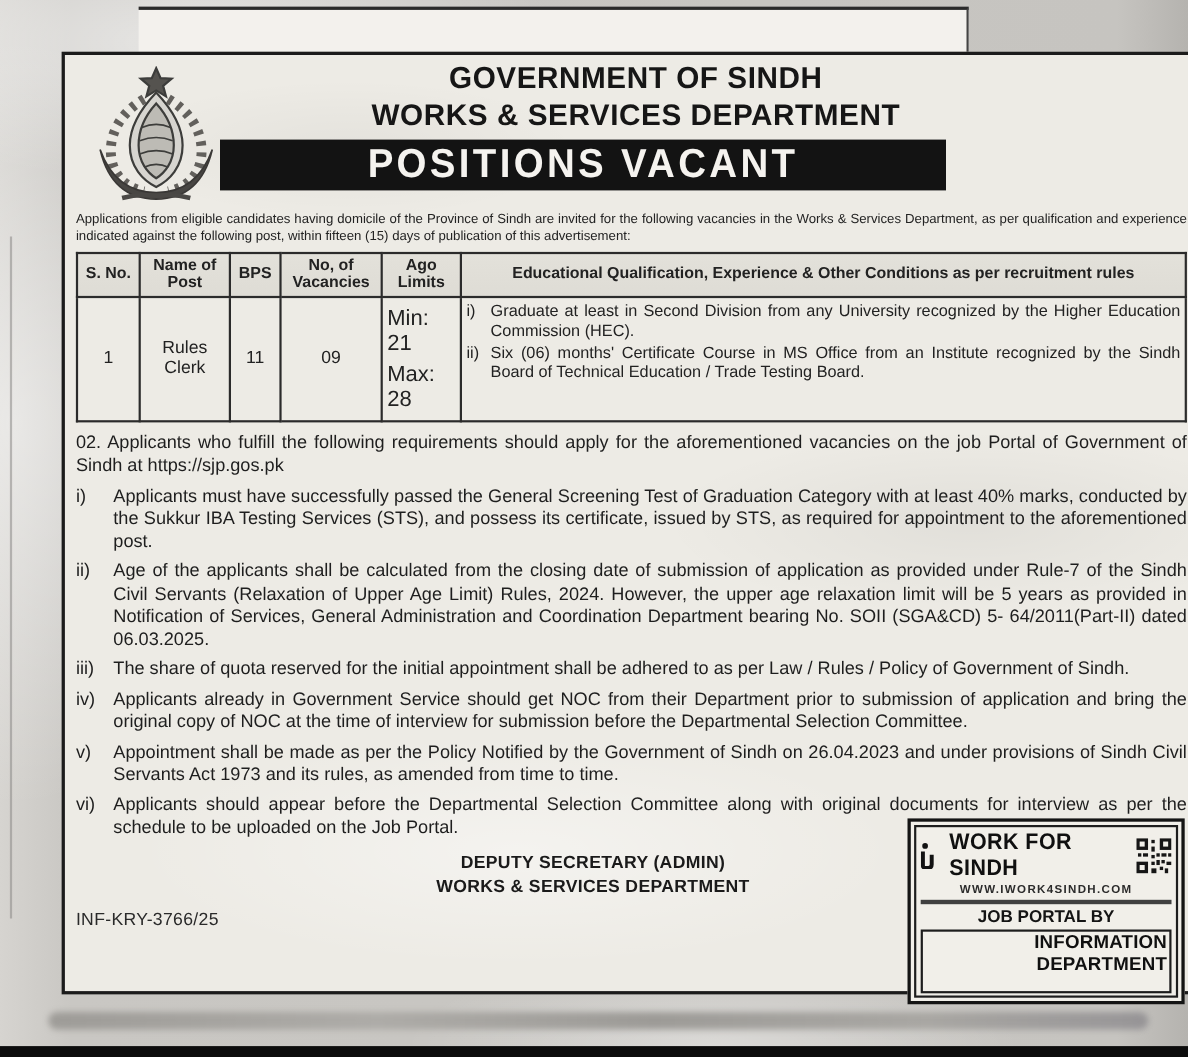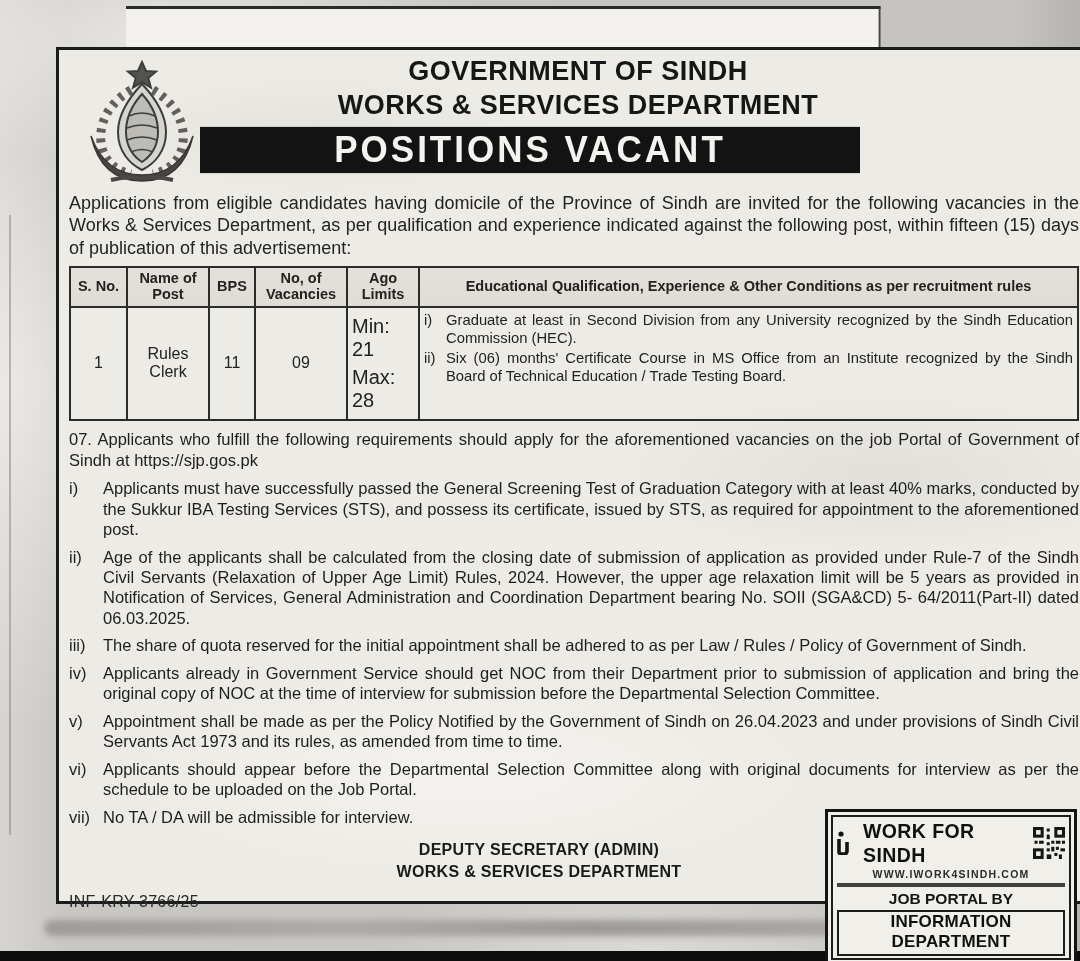--- a/index.html
+++ b/index.html
@@ -46,21 +46,21 @@
     padding:6px 10px 4px 10px;
   }
   .ad-header{position:relative;height:128px;}
   .crest{position:absolute;left:2px;top:4px;}
   .head-texts{position:absolute;left:131px;top:0;width:660px;text-align:center;}
   .govt{font-size:27px;font-weight:bold;letter-spacing:.5px;color:#161616;transform:translateX(48px) scaleY(1.02);}
   .dept{font-size:27px;font-weight:bold;letter-spacing:.5px;color:#161616;margin-top:3px;transform:translateX(48px);}
   .banner{margin-top:7px;background:#131313;color:#f5f3ef;padding:1px 0 3px 0;
     font-size:35px;font-weight:bold;letter-spacing:3px;transform:scaleY(1.05);}
   
-  .intro{margin:8px 0 0 0;font-size:18px;line-height:1.24;text-align:justify;color:#232323;}
+  .intro{margin:8px 0 0 0;font-size:12px;line-height:1.24;text-align:justify;color:#232323;}
   
   table.vac{width:100%;border-collapse:collapse;margin-top:7px;table-layout:fixed;}
   table.vac th, table.vac td{border:2px solid #2b2b2b;padding:2px 4px;color:#222;}
   table.vac th{font-size:14.5px;line-height:1.1;background:linear-gradient(180deg,#e3e1da,#dedcd5);height:40px;}
   col.c-sno{width:57px;} col.c-post{width:82px;} col.c-bps{width:46px;}
   col.c-vac{width:92px;} col.c-age{width:72px;}
   .cell-center{text-align:center;font-size:16px;}
   .age-cell{font-size:20px;padding-left:6px;}
   .age-cell div{margin:5px 0;}
   .qual-cell{vertical-align:top;}
@@ -78,21 +78,21 @@
   .sig div{font-size:16px;font-weight:bold;letter-spacing:.3px;line-height:1.35;color:#1a1a1a;}
   .ref{position:absolute;left:0;bottom:6px;font-size:16px;color:#2a2a2a;letter-spacing:.3px;}
   
   .portal-box{position:absolute;right:2px;top:-22px;width:252px;border:3px solid #141414;background:#f1efe9;padding:3px;}
   .portal-inner{border:2px solid #1d1d1d;padding:3px 4px 2px 4px;}
   .pb-row1{display:flex;align-items:center;gap:13px;}
   .pb-title{font-size:19.5px;font-weight:bold;letter-spacing:.4px;color:#101010;flex:1;transform:scaleY(1.05);}
   .pb-site{font-size:10.5px;font-weight:bold;letter-spacing:1.2px;color:#2b2b2b;text-align:center;
     border-bottom:4px solid #404040;padding:1px 0 3px 0;margin-top:1px;}
   .pb-line3{font-size:15.5px;font-weight:bold;text-align:center;margin-top:3px;color:#141414;}
-  .pb-line4{font-size:17px;font-weight:bold;text-align:center;border:2px solid #1d1d1d;margin-top:2px;padding:0 2px 2px 2px;color:#101010;letter-spacing:.2px;}
+  .pb-line4{font-size:17px;font-weight:bold;text-align:right;border:2px solid #1d1d1d;margin-top:2px;padding:0 2px 14px 2px;color:#101010;letter-spacing:.2px;}
 </style>
 </head>
 <body>
 
 <div class="stage">
 
   <div class="artifact corner-mark"></div>
   <div class="artifact edge-line-left"></div>
   <div class="artifact edge-line-right"></div>
   <div class="artifact edge-blob-1"></div>
@@ -159,32 +159,32 @@
           <td class="cell-center">Rules Clerk</td>
           <td class="cell-center">11</td>
           <td class="cell-center">09</td>
           <td class="age-cell">
             <div>Min: 21</div>
             <div>Max: 28</div>
           </td>
           <td class="qual-cell">
             <div class="qual-item">
               <span class="qnum">i)</span>
-              <span class="qtext">Graduate at least in Second Division from any University recognized by the Sindh Education Commission (HEC).</span>
+              <span class="qtext">Graduate at least in Second Division from any University recognized by the Higher Education Commission (HEC).</span>
             </div>
             <div class="qual-item">
               <span class="qnum">ii)</span>
               <span class="qtext">Six (06) months' Certificate Course in MS Office from an Institute recognized by the Sindh Board of Technical Education / Trade Testing Board.</span>
             </div>
           </td>
         </tr>
       </tbody>
     </table>
 
-    <p class="para02">07. Applicants who fulfill the following requirements should apply for the aforementioned vacancies on the job Portal of Government of Sindh at https://sjp.gos.pk</p>
+    <p class="para02">02. Applicants who fulfill the following requirements should apply for the aforementioned vacancies on the job Portal of Government of Sindh at https://sjp.gos.pk</p>
 
     <div class="cond">
       <span class="cnum">i)</span>
       <span class="ctext">Applicants must have successfully passed the General Screening Test of Graduation Category with at least 40% marks, conducted by the Sukkur IBA Testing Services (STS), and possess its certificate, issued by STS, as required for appointment to the aforementioned post.</span>
     </div>
     <div class="cond">
       <span class="cnum">ii)</span>
       <span class="ctext">Age of the applicants shall be calculated from the closing date of submission of application as provided under Rule-7 of the Sindh Civil Servants (Relaxation of Upper Age Limit) Rules, 2024. However, the upper age relaxation limit will be 5 years as provided in Notification of Services, General Administration and Coordination Department bearing No. SOII (SGA&amp;CD) 5- 64/2011(Part-II) dated 06.03.2025.</span>
     </div>
     <div class="cond">
@@ -195,24 +195,20 @@
       <span class="cnum">iv)</span>
       <span class="ctext">Applicants already in Government Service should get NOC from their Department prior to submission of application and bring the original copy of NOC at the time of interview for submission before the Departmental Selection Committee.</span>
     </div>
     <div class="cond">
       <span class="cnum">v)</span>
       <span class="ctext">Appointment shall be made as per the Policy Notified by the Government of Sindh on 26.04.2023 and under provisions of Sindh Civil Servants Act 1973 and its rules, as amended from time to time.</span>
     </div>
     <div class="cond">
       <span class="cnum">vi)</span>
       <span class="ctext">Applicants should appear before the Departmental Selection Committee along with original documents for interview as per the schedule to be uploaded on the Job Portal.</span>
-    </div>
-    <div class="cond">
-      <span class="cnum">vii)</span>
-      <span class="ctext">No TA / DA will be admissible for interview.</span>
     </div>
 
     <div class="ad-footer">
 
       <div class="portal-box">
         <div class="portal-inner">
           <div class="pb-row1">
             <svg width="13" height="24" viewBox="0 0 13 24">
               <circle cx="4" cy="3" r="2.6" fill="#131313"></circle>
               <path d="M2 8 v13 q0 2 3 2 h2 q3 0 3-3 v-9" fill="none" stroke="#131313" stroke-width="3.6"></path>

